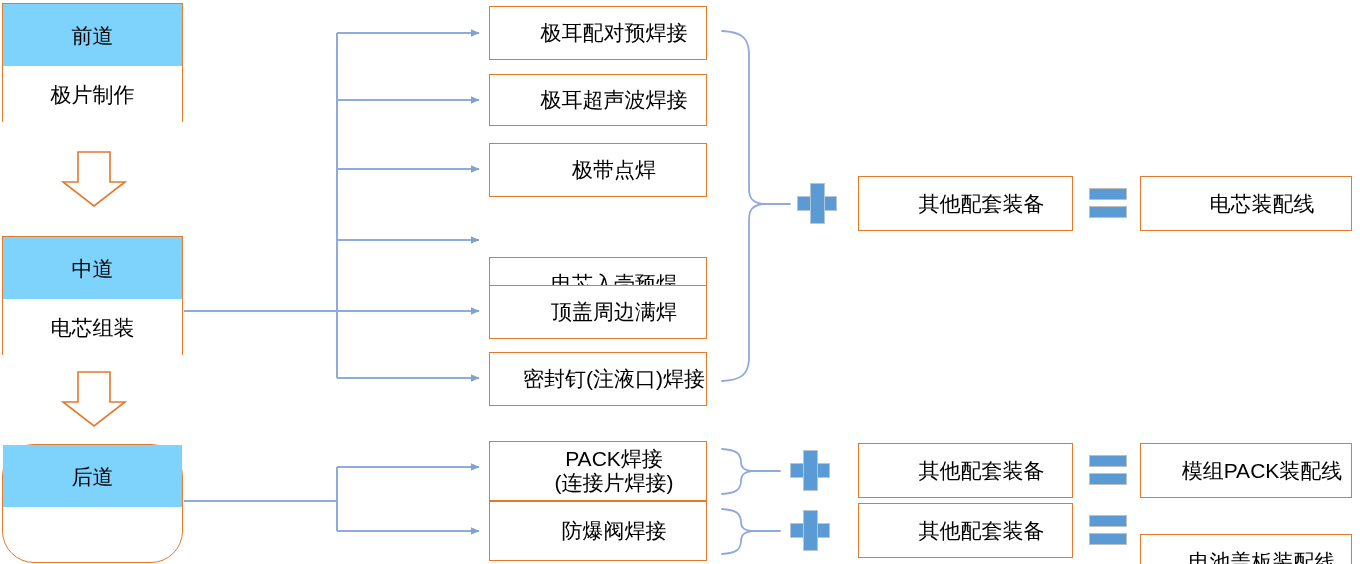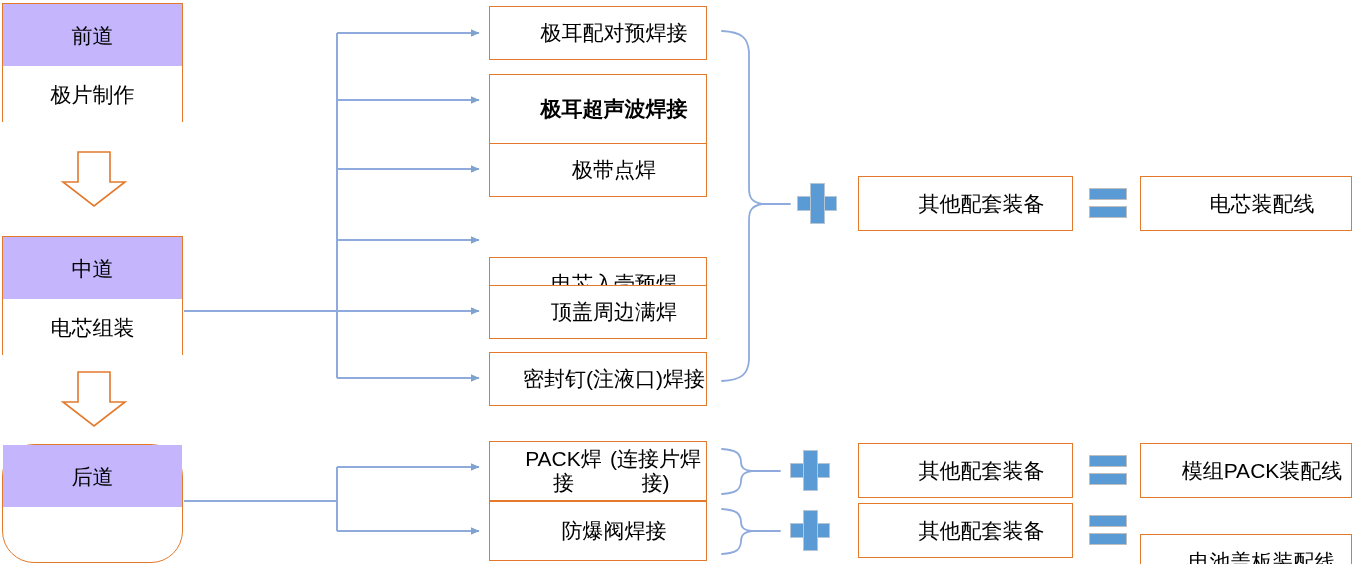--- a/index.html
+++ b/index.html
@@ -5,21 +5,21 @@
   html,body{margin:0;padding:0;}
   body{
     width:1360px;height:564px;background:#ffffff;
     font-family:"Liberation Sans","DejaVu Sans",sans-serif;
     overflow:hidden;position:relative;
   }
   #stage{position:absolute;left:0;top:0;width:1360px;height:564px;}
 
   
   .stage-card{position:absolute;box-sizing:border-box;border:1px solid #E3792B;background:#ffffff;}
-  .stage-head{box-sizing:border-box;background:#c4b5fd;color:#000000;
+  .stage-head{box-sizing:border-box;background:#7dd3fc;color:#000000;
     display:flex;align-items:center;justify-content:center;
     font-size:21px;line-height:1;height:62px;width:100%;}
   .stage-body{box-sizing:border-box;background:#ffffff;color:#000000;
     display:flex;align-items:center;justify-content:center;
     font-size:21px;line-height:1;height:56px;width:100%;}
 
   
   .pbox{position:absolute;box-sizing:border-box;border:1px solid #E3792B;background:#ffffff;
     display:flex;align-items:center;justify-content:center;text-align:center;
     color:#000000;font-size:21px;line-height:1.12;padding-left:32px;}
@@ -120,34 +120,34 @@
     <div class="stage-head">中道</div>
     <div class="stage-body">电芯组装</div>
   </div>
 
   <div class="stage-card" style="left:2px;top:444px;width:181px;height:119px;border-radius:32px;">
     <div class="stage-head">后道</div>
   </div>
 
   <div class="pbox" style="left:489px;top:6px;width:218px;height:54px;">极耳配对预焊接</div>
 
-  <div class="pbox" style="left:489px;top:74px;width:218px;height:70px;font-weight:bold;">极耳超声波焊接</div>
+  <div class="pbox" style="left:489px;top:74px;width:218px;height:52px;">极耳超声波焊接</div>
 
   <div class="pbox" style="left:489px;top:143px;width:218px;height:54px;">极带点焊</div>
 
   <div class="pbox" style="left:489px;top:213px;width:218px;height:54px;margin-top:44px;">电芯入壳预焊</div>
 
   <div class="pbox" style="left:489px;top:285px;width:218px;height:54px;">顶盖周边满焊</div>
 
   <div class="pbox two-line" style="left:489px;top:352px;width:218px;height:54px;flex-direction:row;">
     <span>密封钉(注液口)</span>
     <span>焊接</span>
   </div>
 
-  <div class="pbox two-line" style="left:489px;top:441px;width:218px;height:60px;flex-direction:row;">
+  <div class="pbox two-line" style="left:489px;top:441px;width:218px;height:60px;flex-direction:column;">
     <span>PACK焊接</span>
     <span>(连接片焊接)</span>
   </div>
 
   <div class="pbox" style="left:489px;top:501px;width:218px;height:60px;">防爆阀焊接</div>
 
   <div class="plus" style="left:797px;top:183px;width:41px;height:41px;">
     <i class="h"></i>
     <i class="v"></i>
     <i class="mid"></i>

